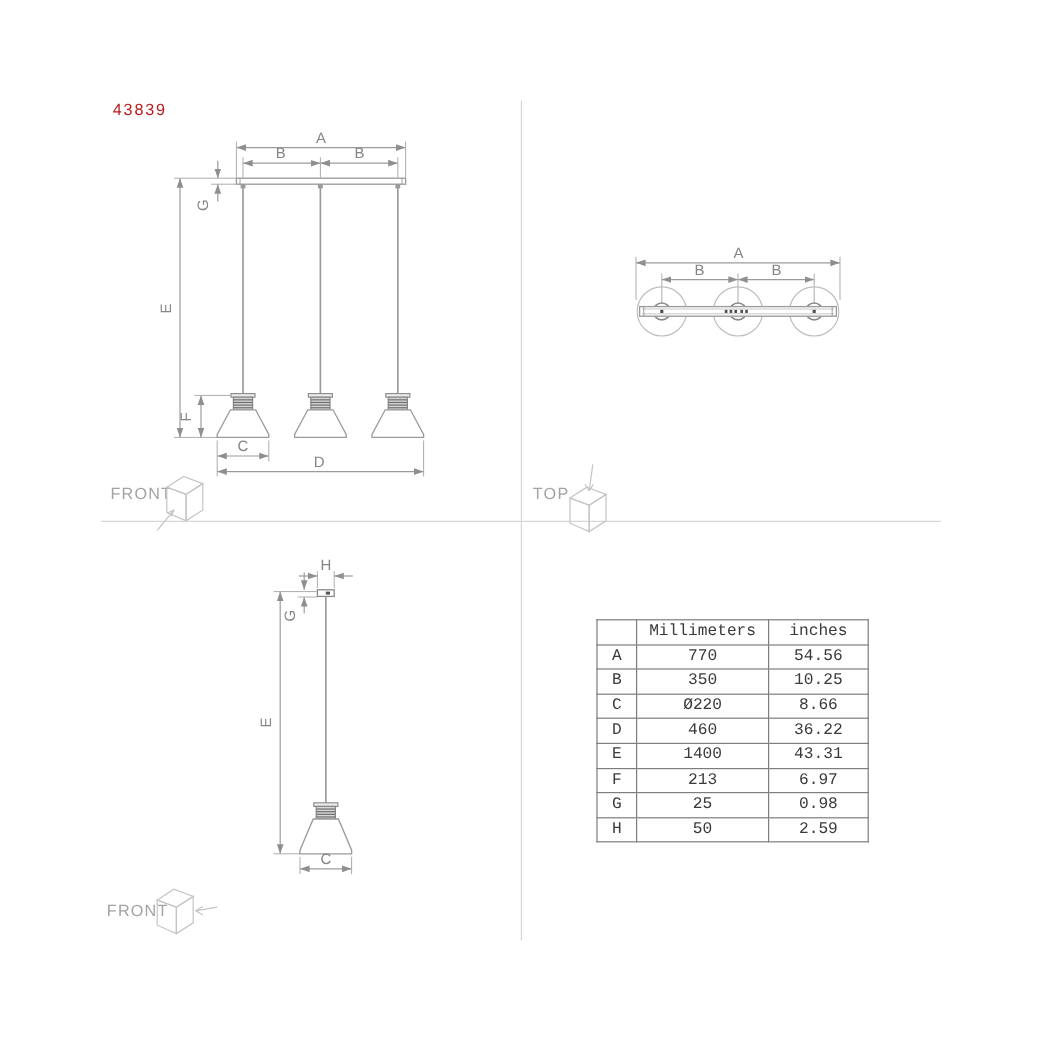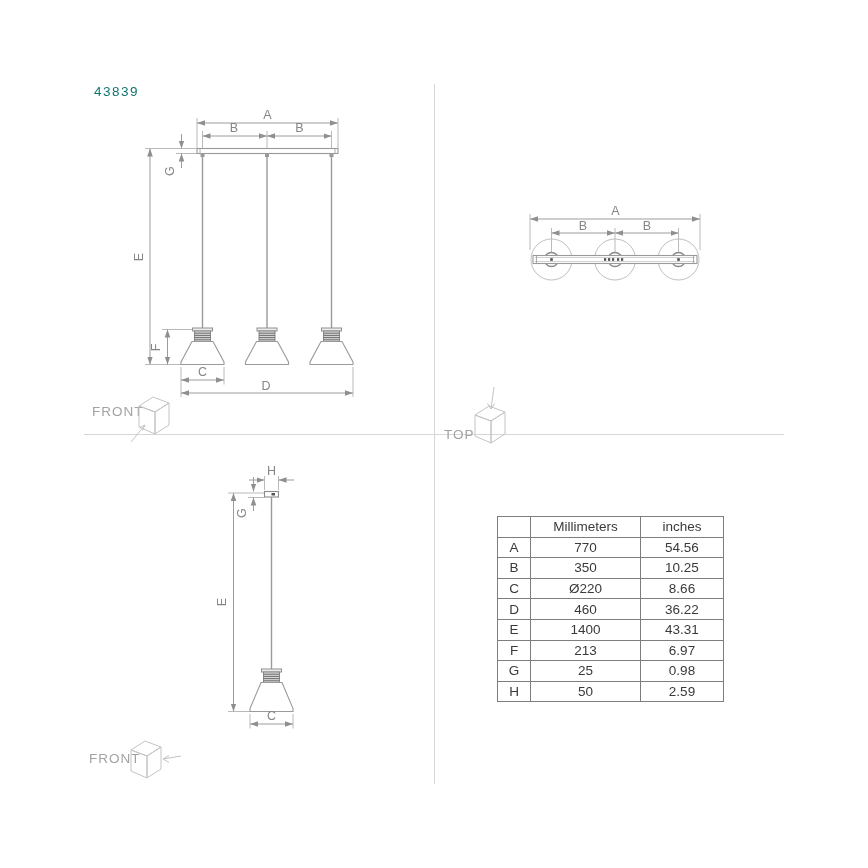--- a/index.html
+++ b/index.html
@@ -5,27 +5,27 @@
   html,body{margin:0;padding:0;background:#ffffff;}
   #canvas{
     position:relative;width:868px;height:868px;background:#ffffff;overflow:hidden;
     font-family:"Liberation Sans", sans-serif;
   }
   #drawing{position:absolute;left:0;top:0;}
   .overlay-label{
     position:absolute;color:#a3a3a3;font-size:13.5px;letter-spacing:1px;
     font-family:"Liberation Sans", sans-serif;
   }
-  #product-code{position:absolute;left:94px;top:84px;color:#0f766e;font-size:13.5px;letter-spacing:1.5px;}
+  #product-code{position:absolute;left:94px;top:84px;color:#b91c1c;font-size:13.5px;letter-spacing:1.5px;}
   .cube{position:absolute;}
   
   #dim-table-wrap{position:absolute;left:497px;top:516px;}
   table.dims{
     border-collapse:collapse;table-layout:fixed;width:226px;
-    font-size:13.5px;color:#3a3a3a;
+    font-size:13.5px;color:#3a3a3a;font-family:Liberation Mono, monospace;
   }
   table.dims td,table.dims th{
     border:1px solid #7d7d7d;text-align:center;font-weight:normal;
     height:19.6px;padding:0;overflow:hidden;white-space:nowrap;
   }
   table.dims col.c-letter{width:33px;}
   table.dims col.c-mm{width:110px;}
   table.dims col.c-in{width:83px;}
   text.dim{fill:#858585;font-size:12.5px;font-family:"Liberation Sans",sans-serif;}
 </style>
@@ -246,21 +246,21 @@
         <line x1="250" y1="714" x2="250" y2="728.5" stroke="#a8a8a8" stroke-width="0.8"></line>
         <line x1="293" y1="714" x2="293" y2="728.5" stroke="#a8a8a8" stroke-width="0.8"></line>
       </g>
       <text class="dim" x="271.5" y="720" text-anchor="middle">C</text>
     </g>
   </svg>
 
   <div id="product-code">43839</div>
 
   <div class="overlay-label" style="left:92px;top:404px;">FRONT</div>
-  <div class="overlay-label" style="left:444px;top:404px;margin-top:23px;">TOP</div>
+  <div class="overlay-label" style="left:444px;top:404px;">TOP</div>
   <div class="overlay-label" style="left:89px;top:751px;">FRONT</div>
 
   <svg class="cube" style="left:129px;top:388px;" width="52" height="58" viewBox="0 0 52 58">
     <g fill="none" stroke="#c4c4c4" stroke-width="1">
       <path d="M10,18 L24,9 L40,15 L26,24 Z"></path>
       <path d="M10,18 L26,24 L26,46 L10,39 Z"></path>
       <path d="M26,24 L40,15 L40,37 L26,46 Z"></path>
       <line x1="2" y1="54" x2="16" y2="37"></line>
       <path d="M16,37 L10.5,39.5 M16,37 L13.5,42.5"></path>
     </g>

